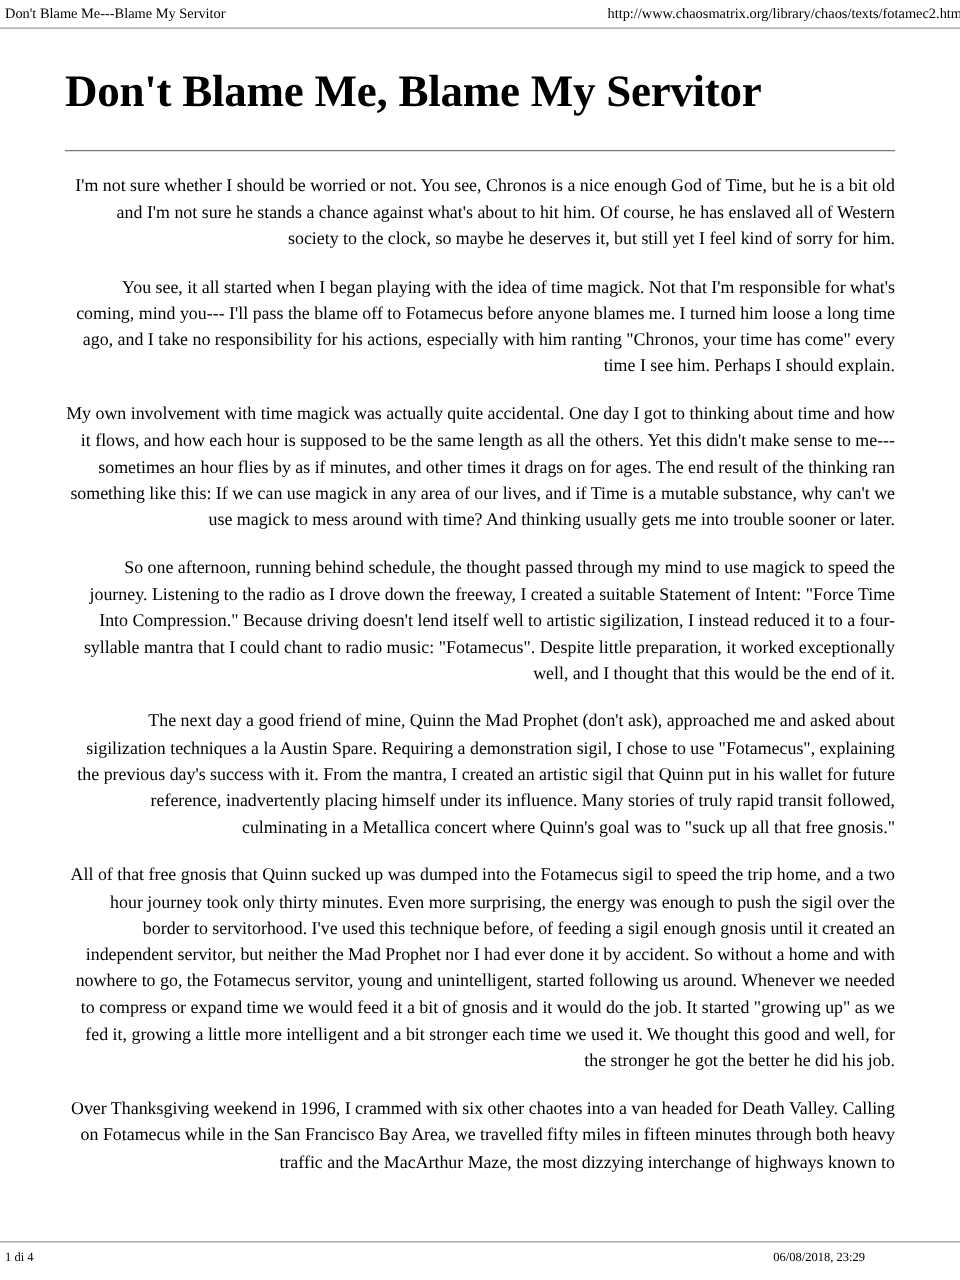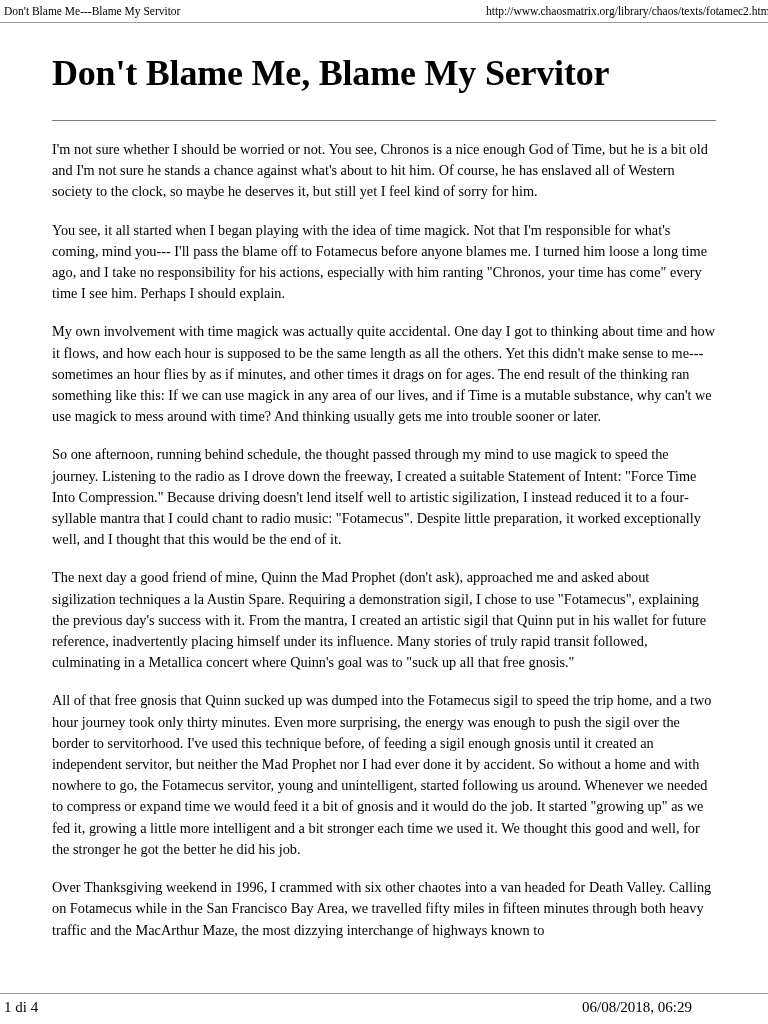--- a/index.html
+++ b/index.html
@@ -77,37 +77,37 @@
   .divider {
     width: 664px;
     height: 1px;
     background: #7a7a7a;
     margin: 8px 0 18px 0;
   }
   p.body-para {
     font-size: 14.3px;
     line-height: 21.2px;
     margin: 0 0 17px 0;
-    text-align: left;
+    text-align: right;
   }
   .footer-rule {
     position: absolute;
     bottom: 30px;
     left: 0;
     width: 768px;
     height: 1px;
     background: #9a9a9a;
   }
   .footer {
     position: absolute;
     bottom: 8px;
     left: 0;
     width: 696px;
     height: 16px;
-    font-size: 15px;
+    font-size: 10px;
     line-height: 14px;
   }
   .footer-left {
     position: absolute;
     left: 4px;
     top: 0;
   }
   .footer-right {
     position: absolute;
     right: 4px;
@@ -136,16 +136,16 @@
     <p class="body-para">My own involvement with time magick was actually quite accidental. One day I got to thinking about time and how it flows, and how each hour is supposed to be the same length as all the others. Yet this didn't make sense to me--- sometimes an hour flies by as if minutes, and other times it drags on for ages. The end result of the thinking ran something like this: If we can use magick in any area of our lives, and if Time is a mutable substance, why can't we use magick to mess around with time? And thinking usually gets me into trouble sooner or later.</p>
     <p class="body-para">So one afternoon, running behind schedule, the thought passed through my mind to use magick to speed the journey. Listening to the radio as I drove down the freeway, I created a suitable Statement of Intent: "Force Time Into Compression." Because driving doesn't lend itself well to artistic sigilization, I instead reduced it to a four-syllable mantra that I could chant to radio music: "Fotamecus". Despite little preparation, it worked exceptionally well, and I thought that this would be the end of it.</p>
     <p class="body-para">The next day a good friend of mine, Quinn the Mad Prophet (don't ask), approached me and asked about sigilization techniques a la Austin Spare. Requiring a demonstration sigil, I chose to use "Fotamecus", explaining the previous day's success with it. From the mantra, I created an artistic sigil that Quinn put in his wallet for future reference, inadvertently placing himself under its influence. Many stories of truly rapid transit followed, culminating in a Metallica concert where Quinn's goal was to "suck up all that free gnosis."</p>
     <p class="body-para">All of that free gnosis that Quinn sucked up was dumped into the Fotamecus sigil to speed the trip home, and a two hour journey took only thirty minutes. Even more surprising, the energy was enough to push the sigil over the border to servitorhood. I've used this technique before, of feeding a sigil enough gnosis until it created an independent servitor, but neither the Mad Prophet nor I had ever done it by accident. So without a home and with nowhere to go, the Fotamecus servitor, young and unintelligent, started following us around. Whenever we needed to compress or expand time we would feed it a bit of gnosis and it would do the job. It started "growing up" as we fed it, growing a little more intelligent and a bit stronger each time we used it. We thought this good and well, for the stronger he got the better he did his job.</p>
     <p class="body-para">Over Thanksgiving weekend in 1996, I crammed with six other chaotes into a van headed for Death Valley. Calling on Fotamecus while in the San Francisco Bay Area, we travelled fifty miles in fifteen minutes through both heavy traffic and the MacArthur Maze, the most dizzying interchange of highways known to</p>
   </div>
 
   <div class="footer-rule"></div>
   <div class="footer">
     <span class="footer-left">1 di 4</span>
-    <span class="footer-right">06/08/2018, 06:29</span>
+    <span class="footer-right">06/08/2018, 23:29</span>
   </div>
 
 </div>
 
 </body></html>

